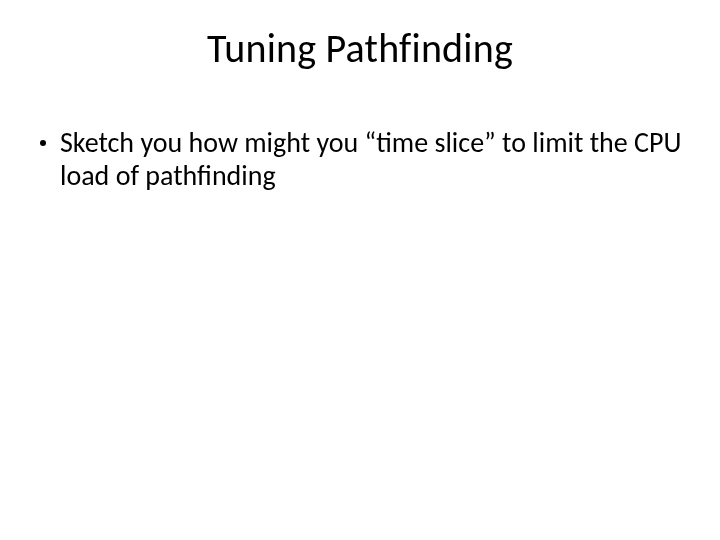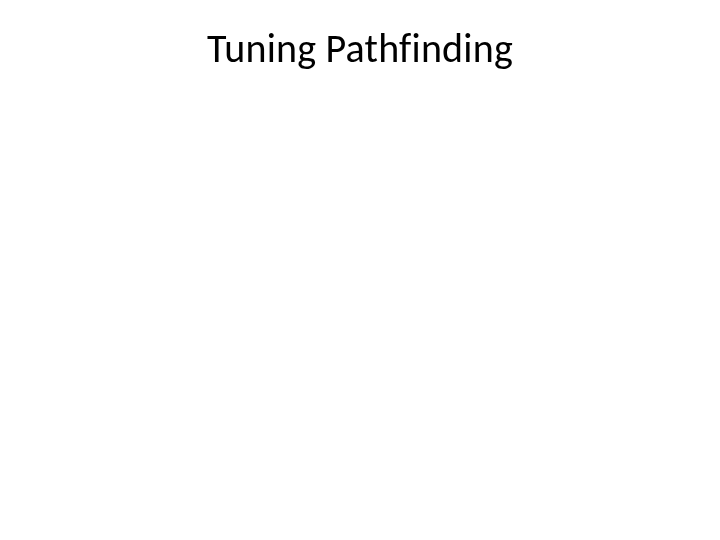--- a/index.html
+++ b/index.html
@@ -53,13 +53,19 @@
   .bullet-text {
     flex: 1 1 auto;
   }
 </style>
 </head>
 <body>
 
 <div class="slide">
   <div class="title">Tuning Pathfinding</div>
 
+  <div class="body">
+    <div class="bullet-item">
+      <span class="bullet-dot"></span>
+      <span class="bullet-text">Sketch you how might you “time slice” to limit the CPU load of pathfinding</span>
+    </div>
+  </div>
 </div>
 
 </body></html>

